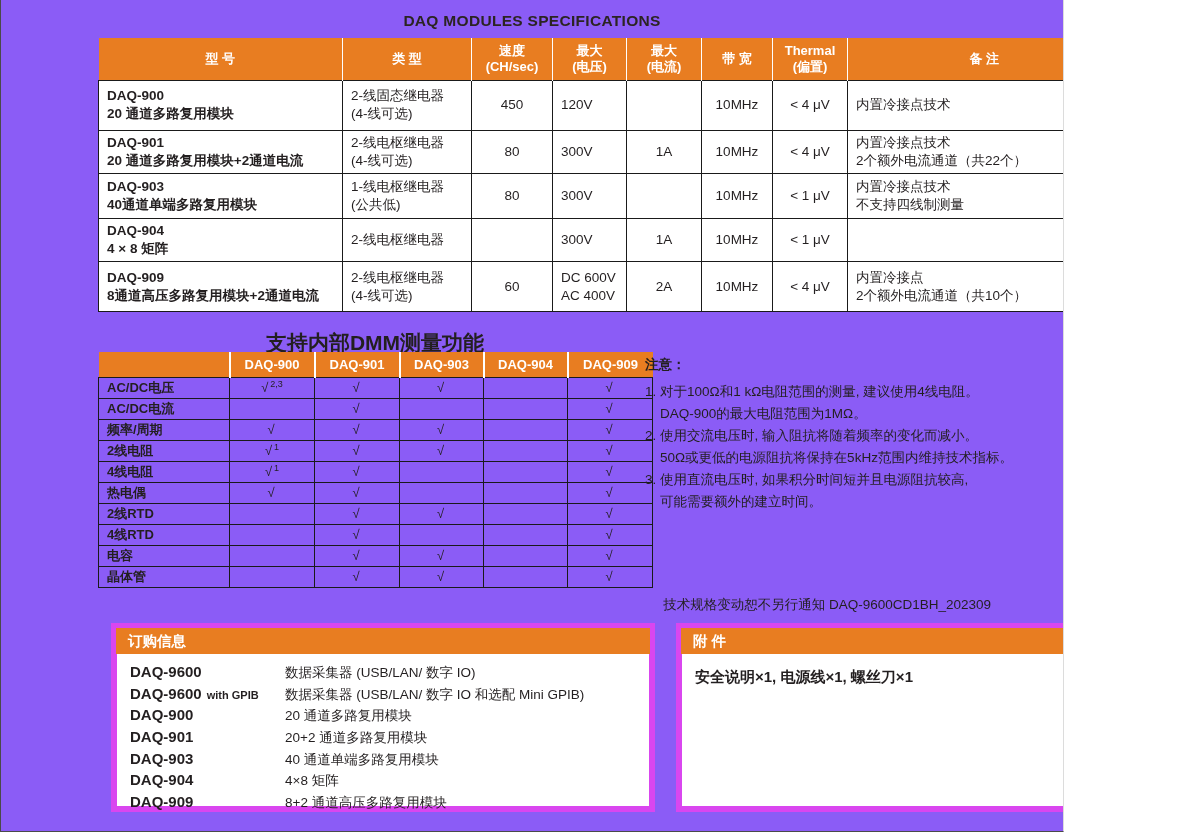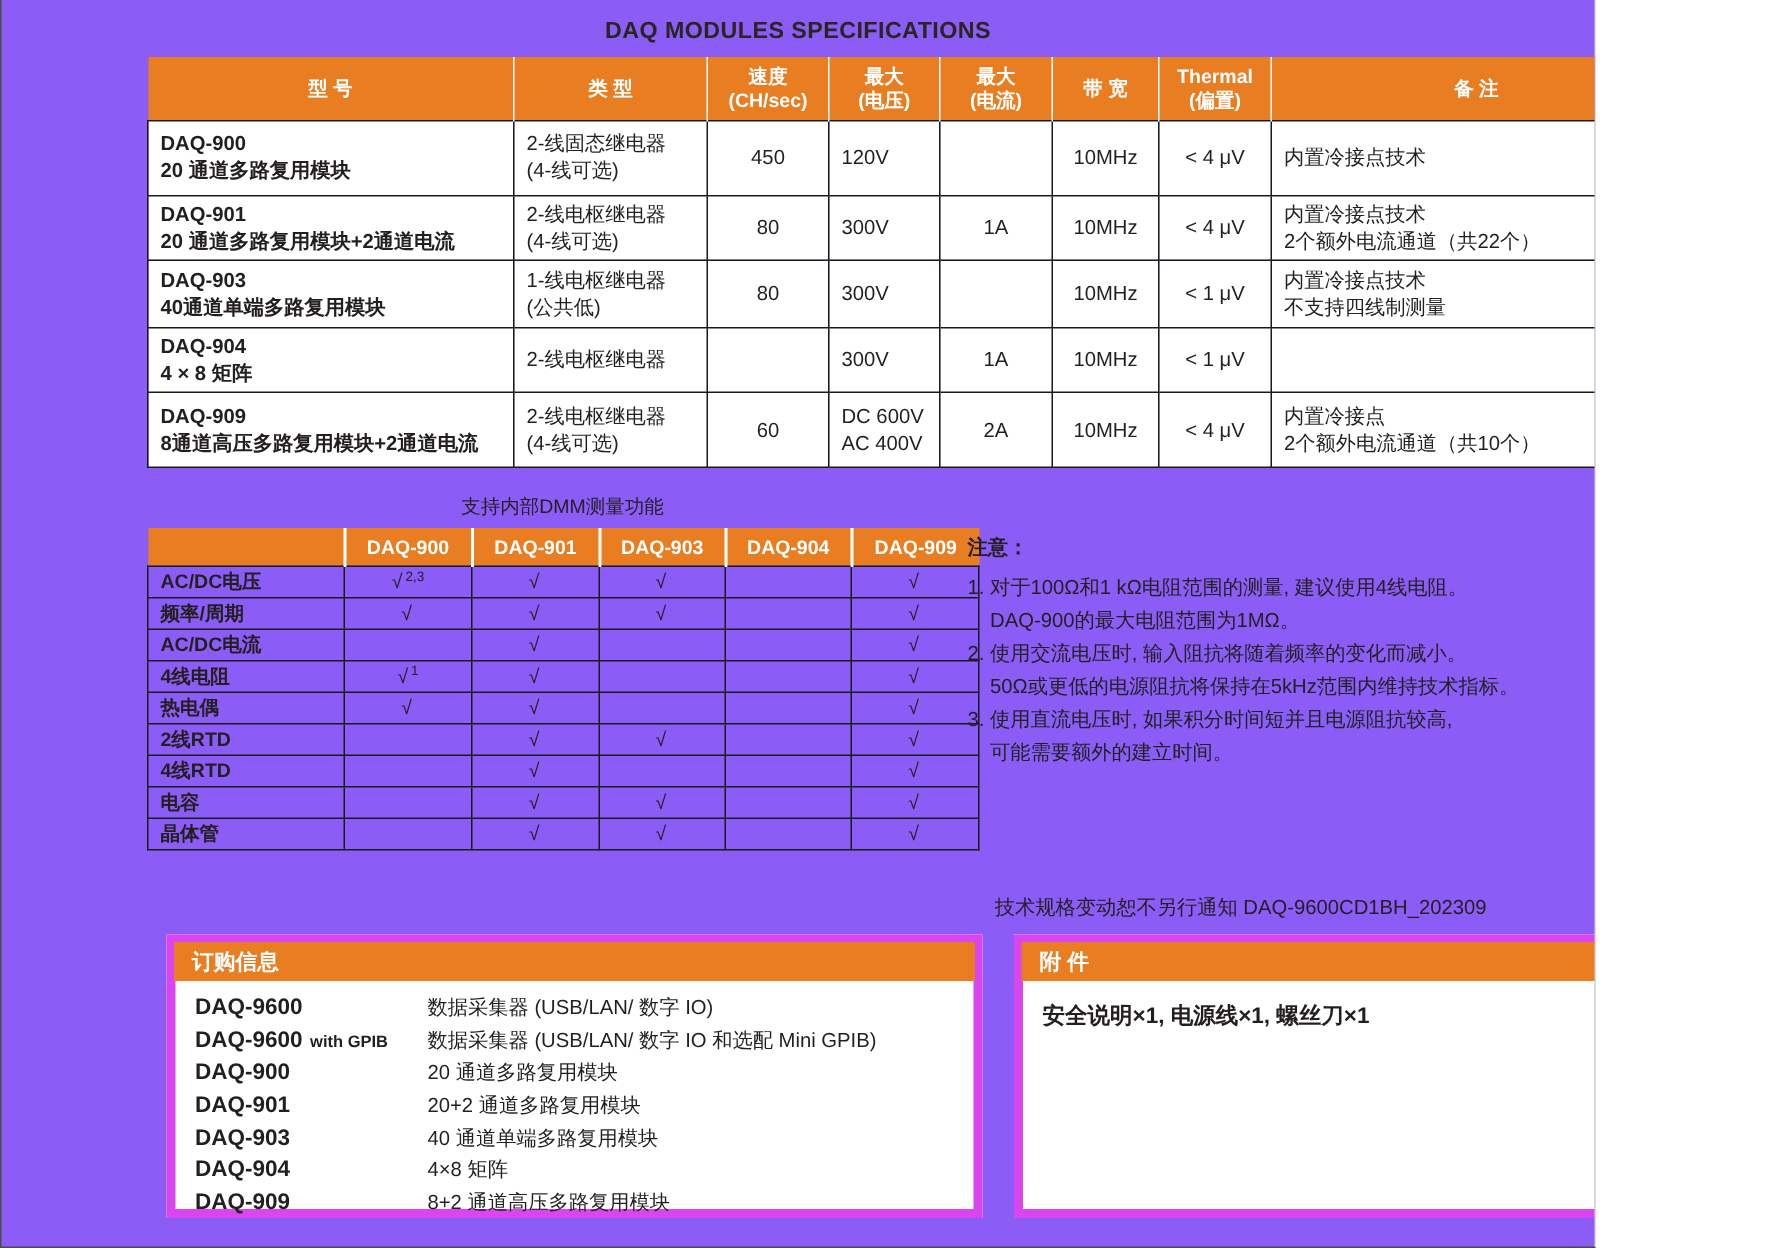--- a/index.html
+++ b/index.html
@@ -22,21 +22,21 @@
   .spec-table tbody tr:nth-child(3){ height:45px; }
   .spec-table tbody tr:nth-child(4){ height:43px; }
   .spec-table tbody tr:nth-child(5){ height:50px; }
   .c-model { font-weight:bold; }
   .c-type, .c-remark { text-align:left; }
   .c-num { text-align:center; }
   .c-volt { text-align:left; padding-left:12px; }
 
   
   .dmm-title { position:absolute; left:97px; top:329px; width:554px; text-align:center;
-               font-size:13px; font-weight:normal; }
+               font-size:21px; font-weight:bold; }
   .dmm-table { position:absolute; left:97px; top:352px; width:554px; border-collapse:collapse; table-layout:fixed; }
   .dmm-table th { background:#E87D21; color:#fff; font-size:13px; font-weight:bold; height:25px;
                   text-align:center; vertical-align:middle; }
   .dmm-table th + th { border-left:2px solid #fff; }
   .dmm-table td { border:1px solid #1a1a1a; height:21px; font-size:13px; vertical-align:middle; }
   .dmm-label { font-weight:bold; padding-left:8px; font-size:13.5px; }
   .dmm-check { text-align:center; }
   .dmm-check sup { font-size:9px; margin-left:2px; }
 
   
@@ -254,37 +254,45 @@
         <tr>
           <td class="dmm-label">AC/DC电压</td>
           <td class="dmm-check"><span>√</span><sup>2,3</sup></td>
           <td class="dmm-check"><span>√</span><sup></sup></td>
           <td class="dmm-check"><span>√</span><sup></sup></td>
           <td class="dmm-check"><span></span><sup></sup></td>
           <td class="dmm-check"><span>√</span><sup></sup></td>
         </tr>
 
         <tr>
+          <td class="dmm-label">AC/DC电流</td>
+          <td class="dmm-check"><span></span><sup></sup></td>
+          <td class="dmm-check"><span>√</span><sup></sup></td>
+          <td class="dmm-check"><span></span><sup></sup></td>
+          <td class="dmm-check"><span></span><sup></sup></td>
+          <td class="dmm-check"><span>√</span><sup></sup></td>
+        </tr>
+
+        <tr>
           <td class="dmm-label">频率/周期</td>
           <td class="dmm-check"><span>√</span><sup></sup></td>
           <td class="dmm-check"><span>√</span><sup></sup></td>
           <td class="dmm-check"><span>√</span><sup></sup></td>
           <td class="dmm-check"><span></span><sup></sup></td>
           <td class="dmm-check"><span>√</span><sup></sup></td>
         </tr>
 
         <tr>
-          <td class="dmm-label">AC/DC电流</td>
-          <td class="dmm-check"><span></span><sup></sup></td>
-          <td class="dmm-check"><span>√</span><sup></sup></td>
-          <td class="dmm-check"><span></span><sup></sup></td>
-          <td class="dmm-check"><span></span><sup></sup></td>
-          <td class="dmm-check"><span>√</span><sup></sup></td>
-        </tr>
-
+          <td class="dmm-label">2线电阻</td>
+          <td class="dmm-check"><span>√</span><sup>1</sup></td>
+          <td class="dmm-check"><span>√</span><sup></sup></td>
+          <td class="dmm-check"><span>√</span><sup></sup></td>
+          <td class="dmm-check"><span></span><sup></sup></td>
+          <td class="dmm-check"><span>√</span><sup></sup></td>
+        </tr>
 
         <tr>
           <td class="dmm-label">4线电阻</td>
           <td class="dmm-check"><span>√</span><sup>1</sup></td>
           <td class="dmm-check"><span>√</span><sup></sup></td>
           <td class="dmm-check"><span></span><sup></sup></td>
           <td class="dmm-check"><span></span><sup></sup></td>
           <td class="dmm-check"><span>√</span><sup></sup></td>
         </tr>
 

